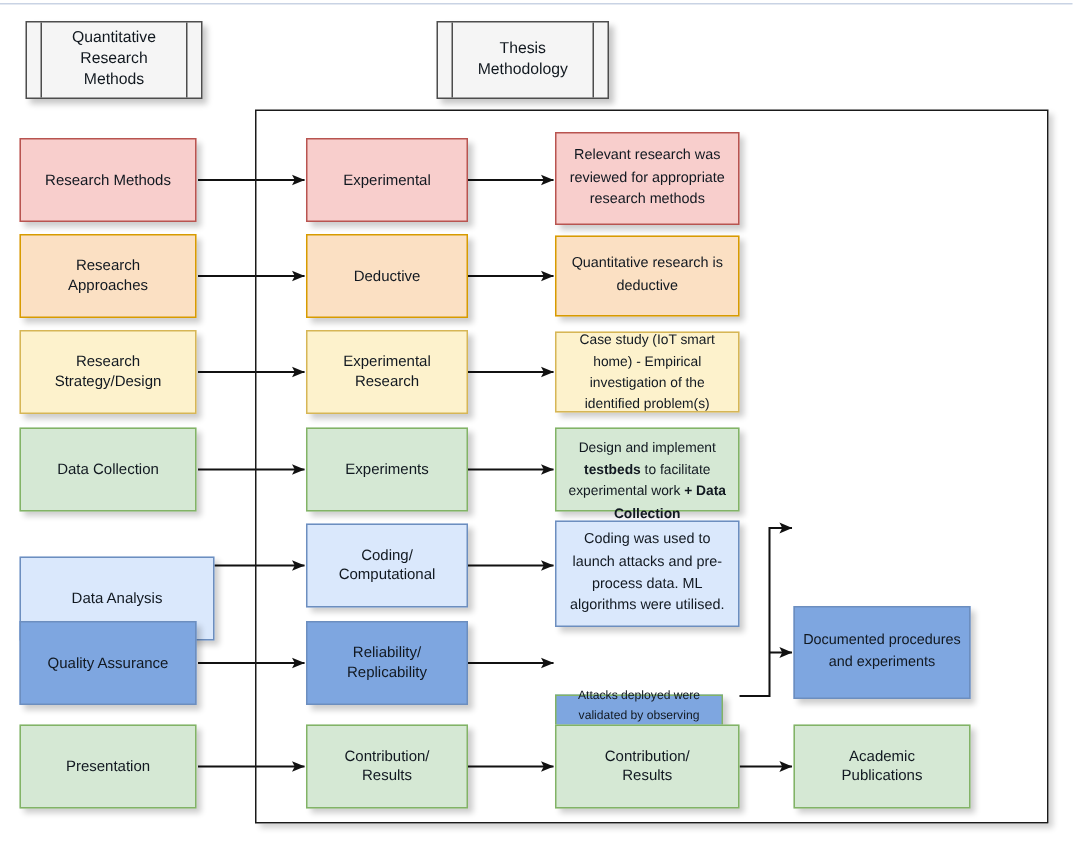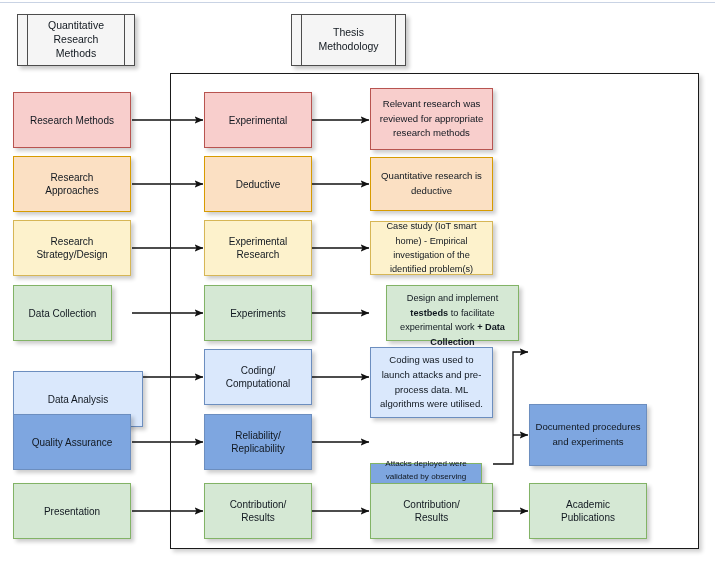--- a/index.html
+++ b/index.html
@@ -133,21 +133,21 @@
   <div class="node c-orange" style="left:13px;top:156px;width:118px;height:56px;">
     <span class="t fs-main">Research
 Approaches</span>
     </div>
 
   <div class="node c-yellow" style="left:13px;top:220px;width:118px;height:56px;">
     <span class="t fs-main">Research
 Strategy/Design</span>
     </div>
 
-  <div class="node c-green" style="left:13px;top:285px;width:99px;height:56px;">
+  <div class="node c-green" style="left:13px;top:285px;width:118px;height:56px;">
     <span class="t fs-main">Data Collection</span>
     </div>
 
   <div class="node c-lblue" style="left:13px;top:343px;width:130px;height:56px;margin-top:28px;">
     <span class="t fs-main">Data Analysis</span>
     </div>
 
   <div class="node c-dblue" style="left:13px;top:414px;width:118px;height:56px;">
     <span class="t fs-main">Quality Assurance</span>
     </div>
@@ -193,21 +193,21 @@
     </div>
 
   <div class="node c-orange" style="left:370px;top:157px;width:123px;height:54px;">
     <span class="t fs-body">Quantitative research is deductive</span>
     </div>
 
   <div class="node c-yellow" style="left:370px;top:221px;width:123px;height:54px;">
     <span class="t fs-mid">Case study (IoT smart home) - Empirical investigation of the identified problem(s)</span>
     </div>
 
-  <div class="node c-green" style="left:386px;top:285px;width:133px;height:56px;">
+  <div class="node c-green" style="left:370px;top:285px;width:123px;height:56px;">
     <span class="t fs-mid">
       <span>Design and implement </span><b>testbeds</b><span> to facilitate experimental work </span><b>+ Data Collection</b>
     </span>
     </div>
 
   <div class="node c-lblue" style="left:370px;top:347px;width:123px;height:71px;">
     <span class="t fs-body">Coding was used to launch attacks and pre-process data. ML algorithms were utilised.</span>
     </div>
 
   <div class="node c-dblue-green" style="left:370px;top:415px;width:112px;height:54px;margin-top:48px;">

